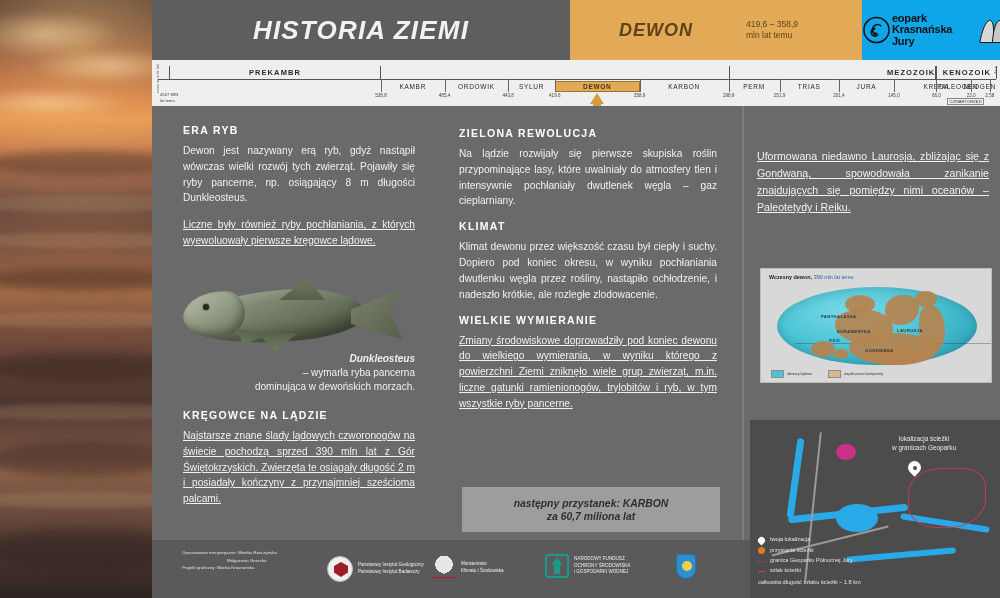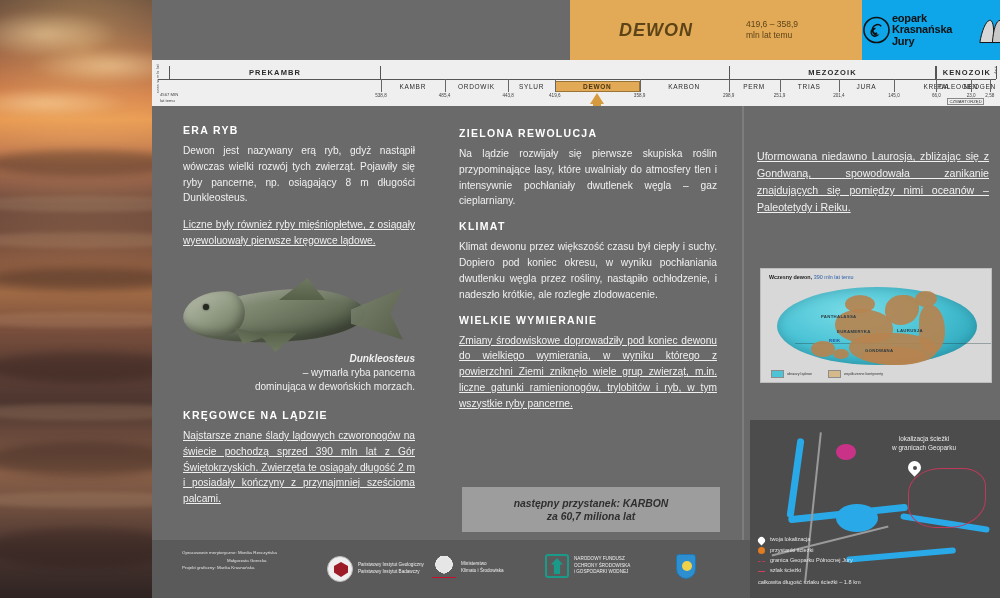--- a/index.html
+++ b/index.html
@@ -279,20 +279,21 @@
     <div class="wave" style="top:232px;"></div>
     <div class="dark" style="top:268px;height:22px;"></div>
     <div class="wave" style="top:312px;"></div>
     <div class="dark" style="top:352px;height:30px;"></div>
     <div class="wave" style="top:404px;"></div>
     <div class="dark" style="top:442px;height:34px;"></div>
     <div class="wave" style="top:492px;"></div>
     <div class="dark" style="top:528px;height:40px;"></div>
   </div>
 
+  <div class="hdr-title">HISTORIA ZIEMI</div>
 
   <div class="hdr-period">
     <span>DEWON</span>
   </div>
 
   <div class="hdr-age">
     <div>419,6 – 358,9</div>
     <div>mln lat temu</div>
   </div>
 
@@ -313,21 +314,21 @@
       </svg>
     </div>
   </div>
 
   <div class="timeline">
     <div class="tl-inner" id="tl">
         <div class="era-rule"></div>
         <div class="era-band" style="left: 2%; width: 25%;">
           <b>PREKAMBR</b>
         </div>
-        <div class="era-band" style="left: 68%; width: 24.5%;">
+        <div class="era-band" style="left: 68%; width: 24.5%; justify-content: flex-end;">
           <b>MEZOZOIK</b>
         </div>
         <div class="era-band" style="left: 92.5%; width: 7.2%;">
           <b>KENOZOIK</b>
         </div>
         <div class="per" style="left: 27%; width: 7.5%;">
           <span>KAMBR</span>
         </div>
         <div class="per" style="left: 34.5%; width: 7.5%;">
           <span>ORDOWIK</span>
@@ -390,21 +391,21 @@
         <div class="axis-right">dziś</div>
         <div class="czwart" style="left: 93.8%;">CZWARTORZĘD</div>
       </div>
   </div>
 
   <div class="sep-v"></div>
 
   <div class="col" id="col1">
     <h3>ERA RYB</h3>
     <p>Dewon jest nazywany erą ryb, gdyż nastąpił wówczas wielki rozwój tych zwierząt. Pojawiły się ryby pancerne, np. osiągający 8 m długości Dunkleosteus.</p>
-    <p class="last">Liczne były również ryby mięśniopłetwe, z osiągały wyewoluowały pierwsze kręgowce lądowe.</p>
+    <p class="last">Liczne były również ryby pochłaniania, z których wyewoluowały pierwsze kręgowce lądowe.</p>
   </div>
 
   <div class="fish-wrap">
     <div class="fish-body"></div>
     <div class="fish-tail"></div>
     <div class="fish-fin-top"></div>
     <div class="fish-fin-bot"></div>
     <div class="fish-head"></div>
     <div class="fish-pec"></div>
     <div class="fish-eye"></div>

